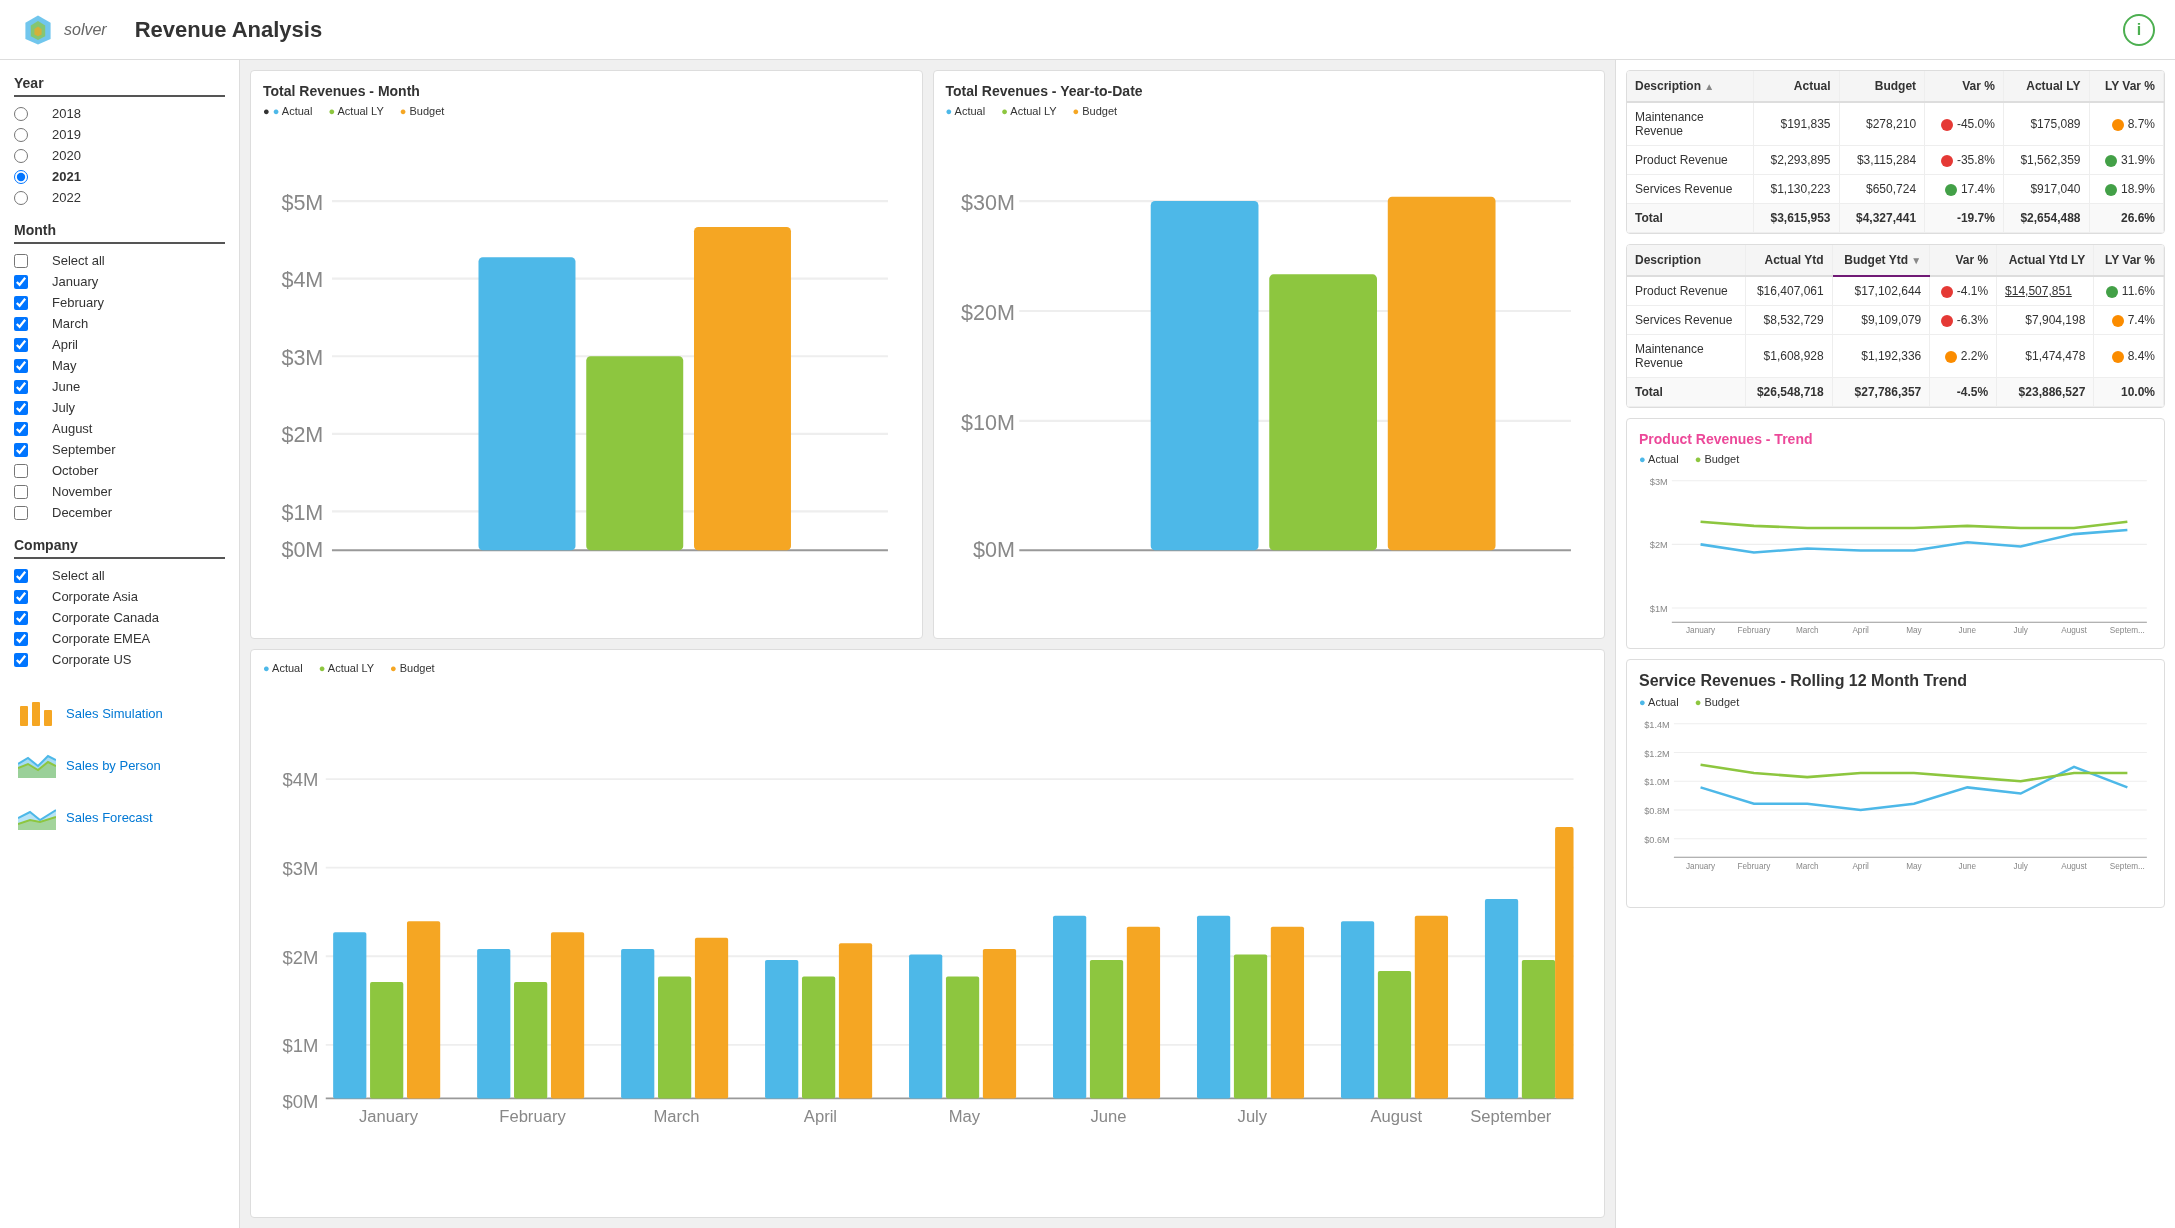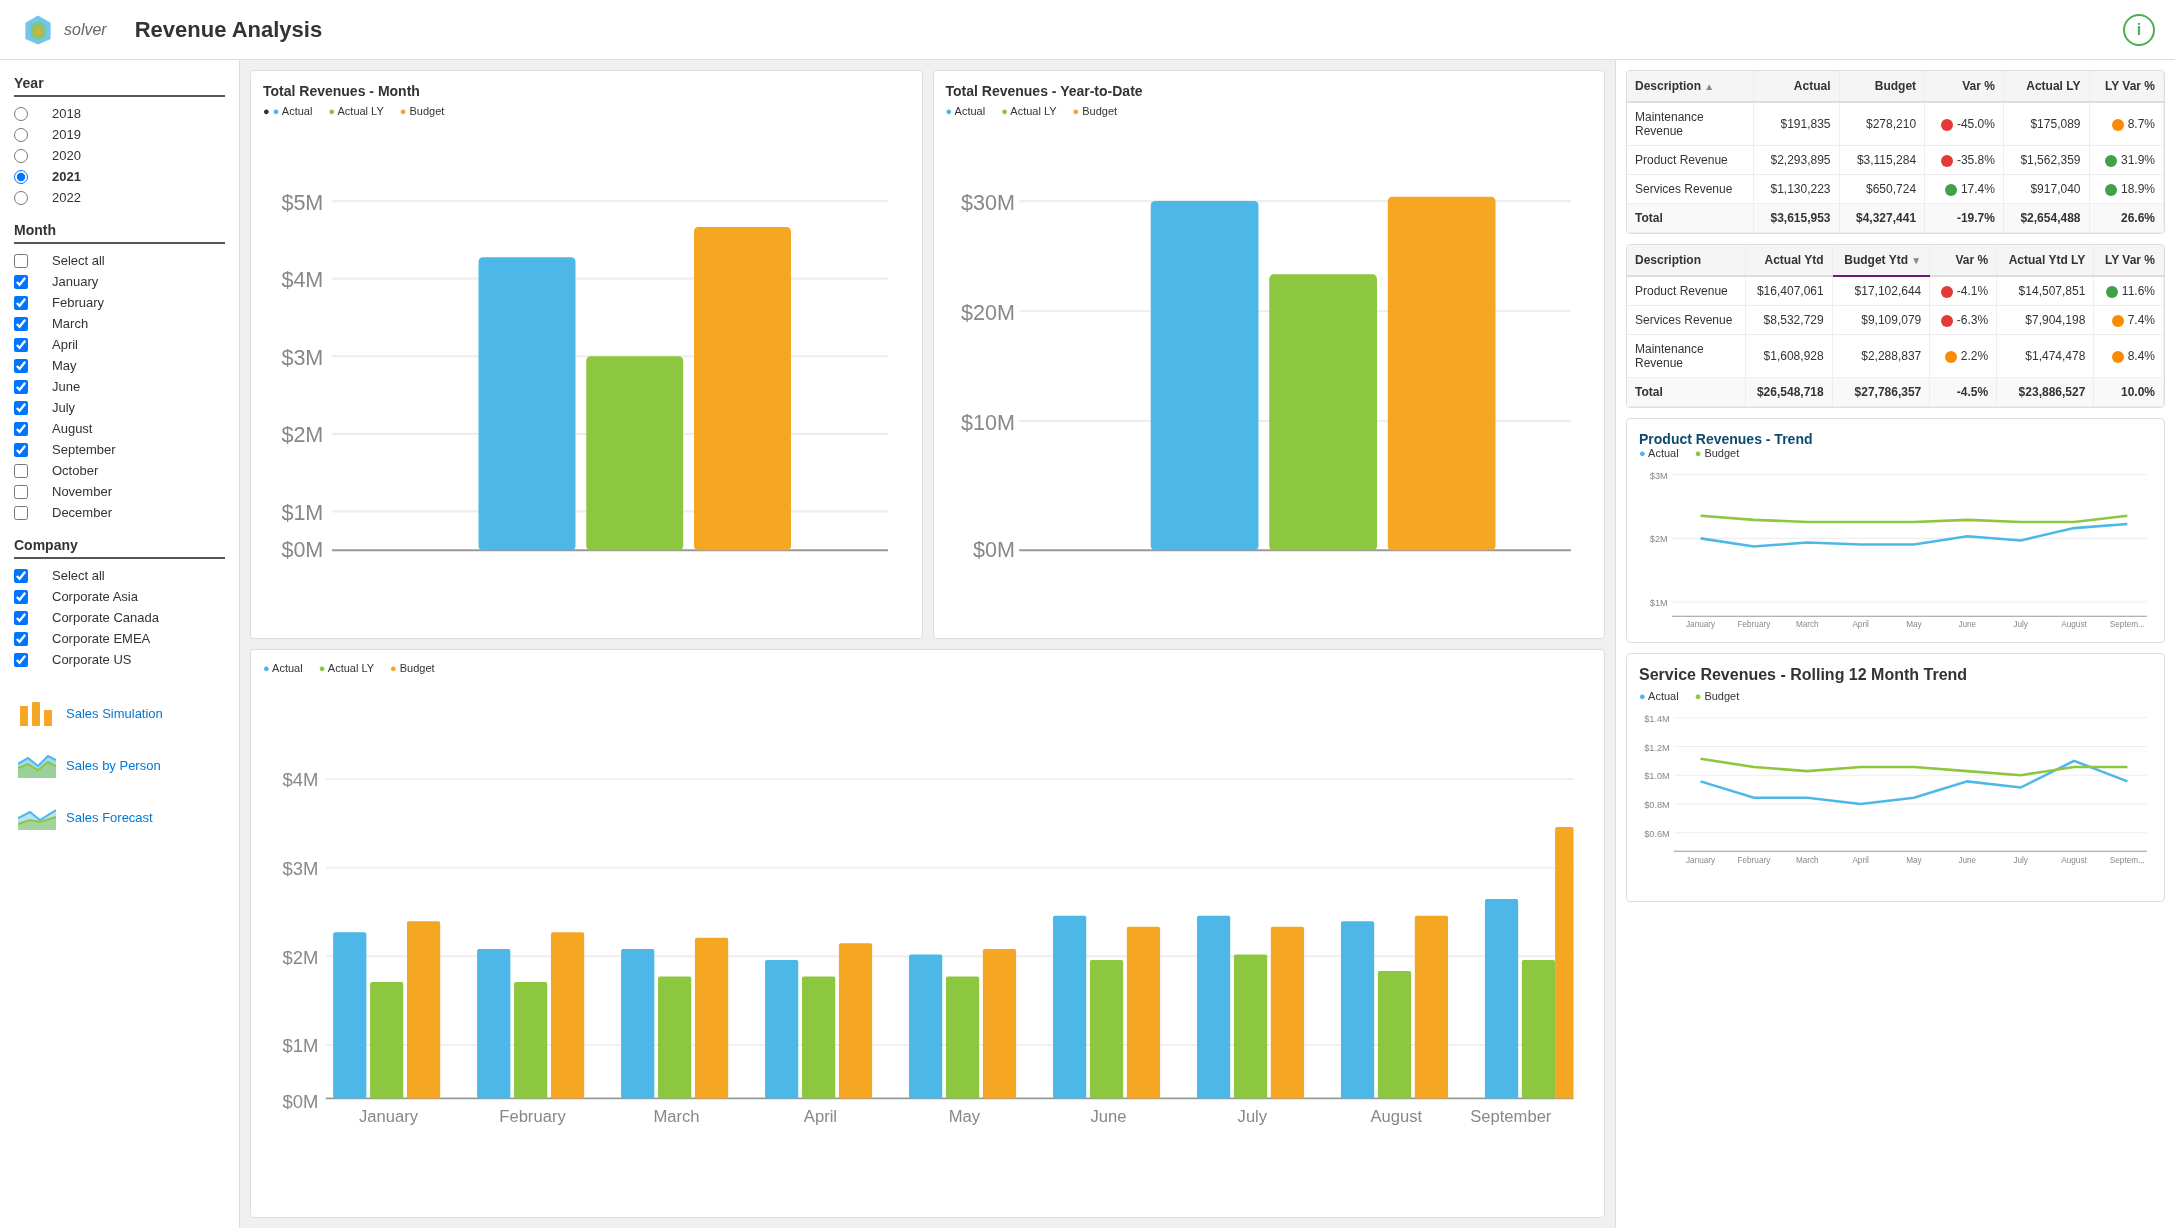--- a/index.html
+++ b/index.html
@@ -449,53 +449,53 @@
             <th style="padding:8px 8px;text-align:right;font-weight:600;border-bottom:2px solid #ddd;border-right:1px solid #eee;">Actual Ytd LY</th>
             <th style="padding:8px 8px;text-align:right;font-weight:600;border-bottom:2px solid #ddd;">LY Var %</th>
           </tr>
         </thead>
         <tbody>
           <tr>
             <td style="padding:7px 8px;border-bottom:1px solid #eee;border-right:1px solid #eee;">Product Revenue</td>
             <td style="padding:7px 8px;border-bottom:1px solid #eee;border-right:1px solid #eee;text-align:right;">$16,407,061</td>
             <td style="padding:7px 8px;border-bottom:1px solid #eee;border-right:1px solid #eee;text-align:right;">$17,102,644</td>
             <td style="padding:7px 8px;border-bottom:1px solid #eee;border-right:1px solid #eee;text-align:right;"><span class="status-dot dot-red"></span>-4.1%</td>
-            <td style="padding:7px 8px;border-bottom:1px solid #eee;border-right:1px solid #eee;text-align:right;">$14,507,851</td>
+            <td style="padding:7px 8px;border-bottom:1px solid #eee;border-right:1px solid #eee;text-decoration:underline;">$14,507,851</td>
             <td style="padding:7px 8px;border-bottom:1px solid #eee;text-align:right;"><span class="status-dot dot-green"></span>11.6%</td>
           </tr>
           <tr>
             <td style="padding:7px 8px;border-bottom:1px solid #eee;border-right:1px solid #eee;">Services Revenue</td>
             <td style="padding:7px 8px;border-bottom:1px solid #eee;border-right:1px solid #eee;text-align:right;">$8,532,729</td>
             <td style="padding:7px 8px;border-bottom:1px solid #eee;border-right:1px solid #eee;text-align:right;">$9,109,079</td>
             <td style="padding:7px 8px;border-bottom:1px solid #eee;border-right:1px solid #eee;text-align:right;"><span class="status-dot dot-red"></span>-6.3%</td>
             <td style="padding:7px 8px;border-bottom:1px solid #eee;border-right:1px solid #eee;text-align:right;">$7,904,198</td>
             <td style="padding:7px 8px;border-bottom:1px solid #eee;text-align:right;"><span class="status-dot dot-orange"></span>7.4%</td>
           </tr>
           <tr>
             <td style="padding:7px 8px;border-bottom:1px solid #eee;border-right:1px solid #eee;">Maintenance<br>Revenue</td>
             <td style="padding:7px 8px;border-bottom:1px solid #eee;border-right:1px solid #eee;text-align:right;">$1,608,928</td>
-            <td style="padding:7px 8px;border-bottom:1px solid #eee;border-right:1px solid #eee;text-align:right;">$2,288,837</td>
+            <td style="padding:7px 8px;border-bottom:1px solid #eee;border-right:1px solid #eee;text-align:right;">$1,192,336</td>
             <td style="padding:7px 8px;border-bottom:1px solid #eee;border-right:1px solid #eee;text-align:right;"><span class="status-dot dot-orange"></span>2.2%</td>
             <td style="padding:7px 8px;border-bottom:1px solid #eee;border-right:1px solid #eee;text-align:right;">$1,474,478</td>
             <td style="padding:7px 8px;border-bottom:1px solid #eee;text-align:right;"><span class="status-dot dot-orange"></span>8.4%</td>
           </tr>
           <tr style="background:#f9f9f9;">
             <td style="padding:7px 8px;font-weight:700;border-right:1px solid #eee;">Total</td>
             <td style="padding:7px 8px;font-weight:700;text-align:right;border-right:1px solid #eee;">$26,548,718</td>
             <td style="padding:7px 8px;font-weight:700;text-align:right;border-right:1px solid #eee;">$27,786,357</td>
             <td style="padding:7px 8px;font-weight:700;text-align:right;border-right:1px solid #eee;">-4.5%</td>
             <td style="padding:7px 8px;font-weight:700;text-align:right;border-right:1px solid #eee;">$23,886,527</td>
             <td style="padding:7px 8px;font-weight:700;text-align:right;">10.0%</td>
           </tr>
         </tbody>
       </table>
     </div>
 
     <div class="chart-card" style="flex-shrink:0;min-height:220px;">
-      <div style="font-size:14px;font-weight:600;color:#0c4a6e;">Product Revenues - Trend</div>
+      <div style="font-size:14px;font-weight:600;color:#ec4899;margin-bottom:6px;">Product Revenues - Trend</div>
       <div style="display:flex;gap:16px;margin-bottom:4px;font-size:11px;">
         <span><span style="color:#4db8e8;">●</span> Actual</span>
         <span><span style="color:#8dc63f;">●</span> Budget</span>
       </div>
       <div style="flex:1;min-height:0;">
         <svg viewBox="0 0 500 160" style="width:100%;height:100%;">
 
           <text x="28" y="14" font-size="9" fill="#888" text-anchor="end">$3M</text>
           <text x="28" y="76" font-size="9" fill="#888" text-anchor="end">$2M</text>
           <text x="28" y="138" font-size="9" fill="#888" text-anchor="end">$1M</text>

